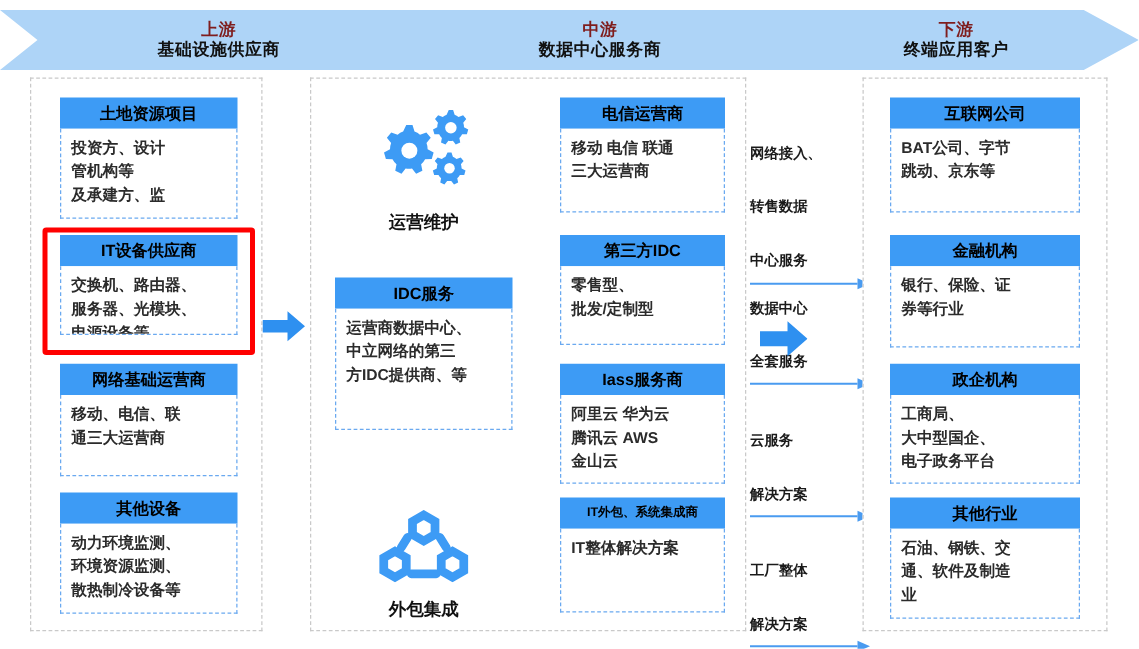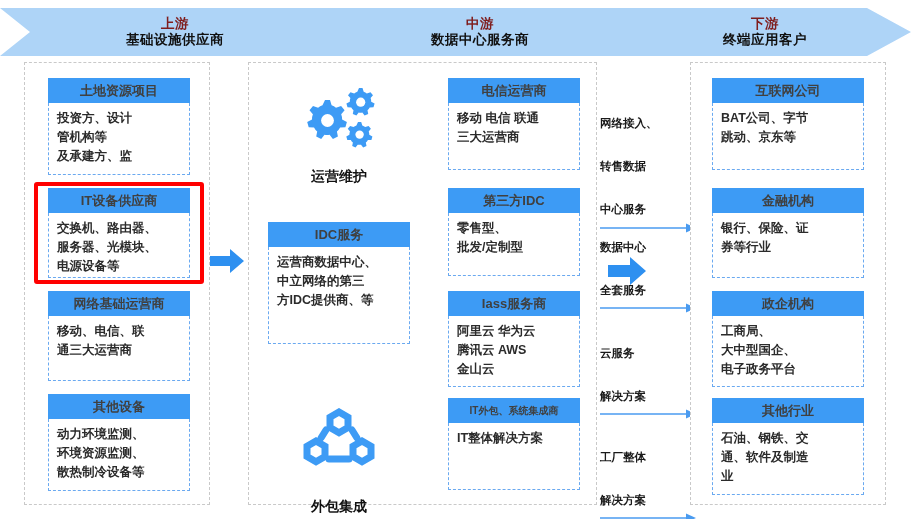--- a/index.html
+++ b/index.html
@@ -73,21 +73,21 @@
   #col-mid        { left: 248px; top: 62px; width: 349px; height: 443px; }
   #col-downstream { left: 690px; top: 62px; width: 196px; height: 443px; }
 
   
   .card {
     position: absolute;
     box-sizing: border-box;
   }
   .card-head {
     background: #3d9bf5;
-    color: #404040;
+    color: #000000;
     font-size: 13px;
     font-weight: bold;
     text-align: center;
     height: 25px;
     line-height: 25px;
     box-sizing: border-box;
     overflow: hidden;
     white-space: nowrap;
   }
   .card-head.sm { font-size: 10px; }
@@ -101,21 +101,21 @@
     font-weight: bold;
     color: #2b2b2b;
     line-height: 1.52;
     height: calc(100% - 25px);
     overflow: hidden;
   }
   .card-body .ln { display: block; white-space: nowrap; }
 
   
   #card-land      { left: 48px; top: 78px;  width: 142px; height: 97px; }
-  #card-itsup     { left: 48px; top: 188px; width: 142px; height: 90px; }
+  #card-itsup     { left: 48px; top: 188px; width: 142px; height: 80px; }
   #card-netop     { left: 48px; top: 291px; width: 142px; height: 90px; }
   #card-other-eq  { left: 48px; top: 394px; width: 142px; height: 97px; }
 
   
   #red-highlight {
     position: absolute;
     left: 34px;
     top: 182px;
     width: 170px;
     height: 102px;
@@ -128,21 +128,21 @@
   
   #card-idc { left: 268px; top: 222px; width: 142px; height: 122px; }
 
   .icon-block {
     position: absolute;
     display: flex;
     flex-direction: column;
     align-items: center;
   }
   #icon-ops   { left: 268px; top: 84px;  width: 142px; }
-  #icon-outsrc{ left: 268px; top: 408px; width: 142px; gap: 20px; }
+  #icon-outsrc{ left: 268px; top: 408px; width: 142px; }
   .icon-label {
     margin-top: 8px;
     font-size: 14px;
     font-weight: bold;
     color: #111;
   }
 
   
   #card-telecom { left: 448px; top: 78px;  width: 132px; height: 92px; }
   #card-3rdidc  { left: 448px; top: 188px; width: 132px; height: 88px; }

